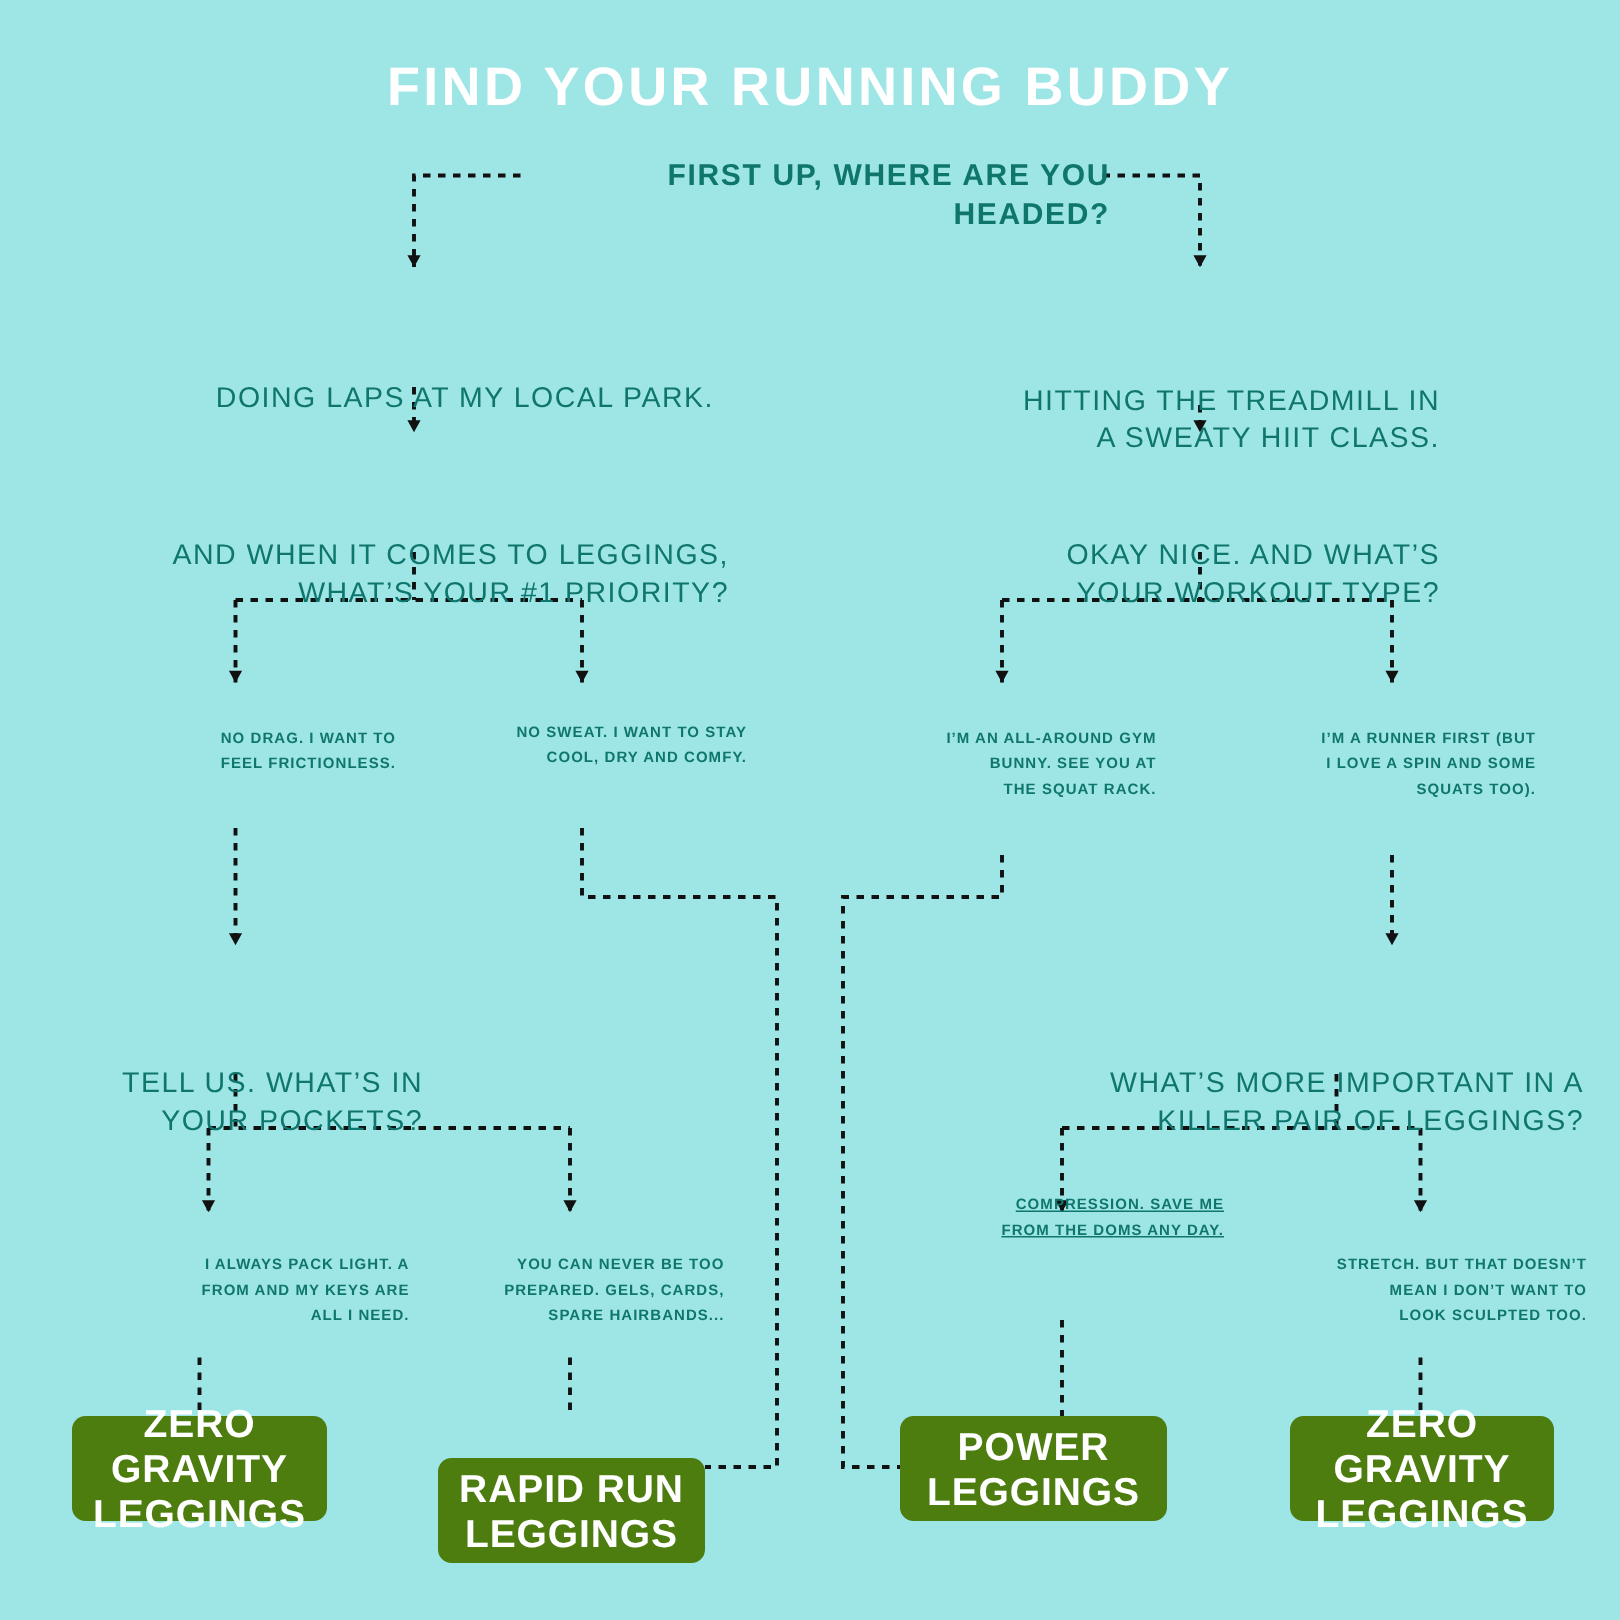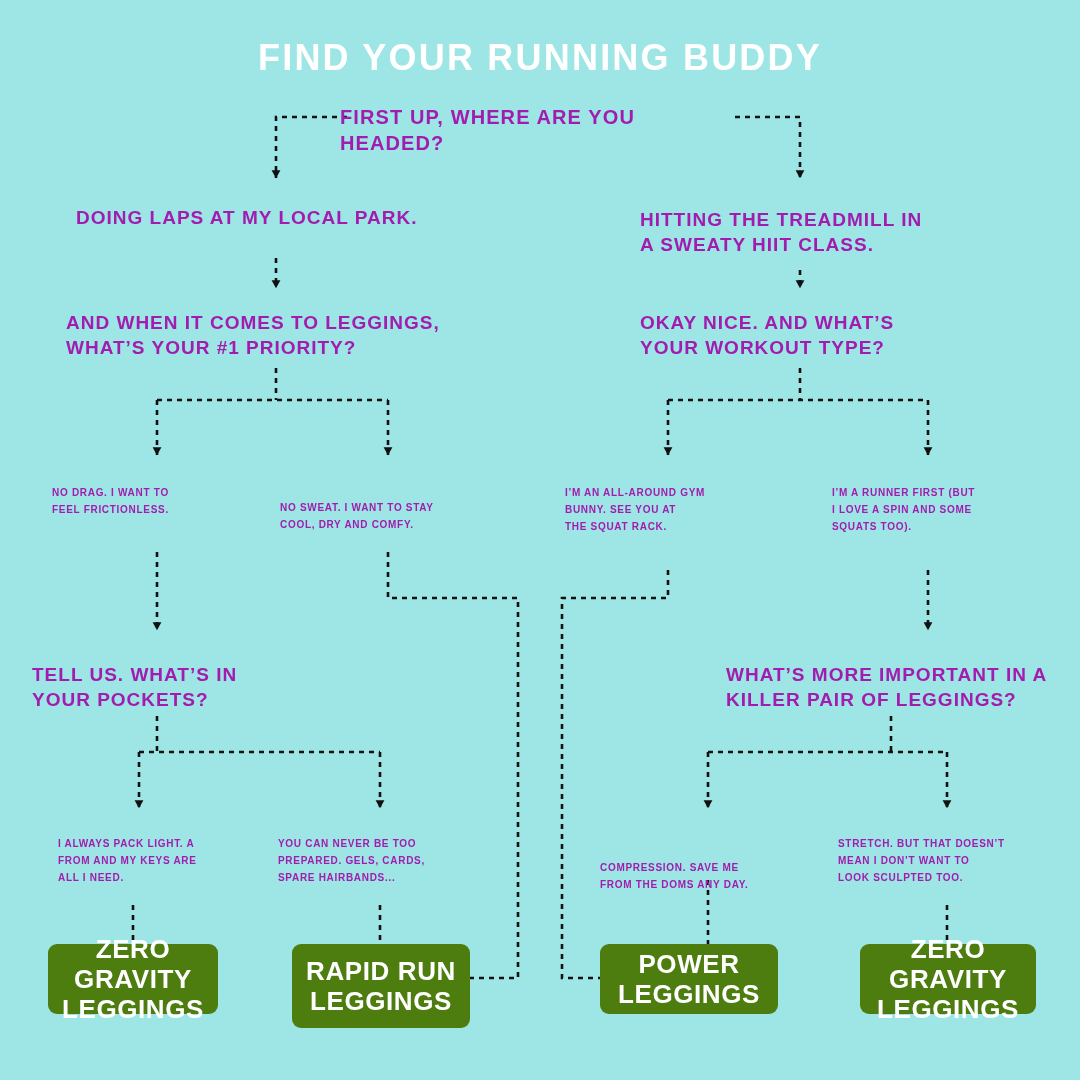--- a/index.html
+++ b/index.html
@@ -7,33 +7,33 @@
   body{
     width:1080px;height:1080px;
     background:#9EE5E5;
     font-family:"Liberation Sans", sans-serif;
     overflow:hidden;
   }
   #stage{position:relative;width:1080px;height:1080px;}
 
   #wires{position:absolute;left:0;top:0;width:1080px;height:1080px;}
 
-  .node{position:absolute;text-align:left;color:#a21caf;}
+  .node{position:absolute;text-align:right;color:#0f766e;}
 
   .title{
     position:absolute;left:0;top:40px;width:1080px;text-align:center;
     font-size:36px;font-weight:bold;letter-spacing:2.2px;
     color:#FFFFFF;line-height:1;
   }
 
   .q-main{
     font-size:20px;font-weight:bold;letter-spacing:1.1px;line-height:1.32;
   }
   .q-sub{
-    font-size:19px;font-weight:bold;letter-spacing:1.0px;line-height:1.34;
+    font-size:19px;font-weight:normal;letter-spacing:1.0px;line-height:1.34;margin-top:48px;
   }
   .opt{
     font-size:10px;font-weight:bold;letter-spacing:0.7px;line-height:1.68;
   }
 
   .result{
     position:absolute;
     background:#4d7c0f;
     border-radius:9px;
     color:#FFFFFF;
@@ -122,21 +122,21 @@
   <div class="node q-sub" style="left:640px;top:310px;width:320px;">
     <div>OKAY NICE. AND WHAT’S</div>
     <div>YOUR WORKOUT TYPE?</div>
   </div>
 
   <div class="node opt" style="left:52px;top:485px;width:212px;">
     <div>NO DRAG. I WANT TO</div>
     <div>FEEL FRICTIONLESS.</div>
   </div>
 
-  <div class="node opt" style="left:280px;top:500px;width:218px;">
+  <div class="node opt" style="left:280px;top:481px;width:218px;">
     <div>NO SWEAT. I WANT TO STAY</div>
     <div>COOL, DRY AND COMFY.</div>
   </div>
 
   <div class="node opt" style="left:565px;top:485px;width:206px;">
     <div>I’M AN ALL-AROUND GYM</div>
     <div>BUNNY. SEE YOU AT</div>
     <div>THE SQUAT RACK.</div>
   </div>
 
@@ -161,39 +161,39 @@
     <div>FROM AND MY KEYS ARE</div>
     <div>ALL I NEED.</div>
   </div>
 
   <div class="node opt" style="left:278px;top:836px;width:205px;">
     <div>YOU CAN NEVER BE TOO</div>
     <div>PREPARED. GELS, CARDS,</div>
     <div>SPARE HAIRBANDS...</div>
   </div>
 
-  <div class="node opt" style="left:600px;top:860px;width:216px;">
+  <div class="node opt" style="left:600px;top:796px;width:216px;text-decoration:underline;">
     <div>COMPRESSION. SAVE ME</div>
     <div>FROM THE DOMS ANY DAY.</div>
   </div>
 
   <div class="node opt" style="left:838px;top:836px;width:220px;">
     <div>STRETCH. BUT THAT DOESN’T</div>
     <div>MEAN I DON’T WANT TO</div>
     <div>LOOK SCULPTED TOO.</div>
   </div>
 
   <div class="result" style="left:48px;top:944px;width:170px;height:70px;">
     <div>
       <div>ZERO GRAVITY</div>
       <div>LEGGINGS</div>
     </div>
   </div>
 
-  <div class="result" style="left:292px;top:944px;width:178px;height:84px;justify-content:center;">
+  <div class="result" style="left:292px;top:972px;width:178px;height:70px;justify-content:center;">
     <div>
       <div>RAPID RUN</div>
       <div>LEGGINGS</div>
     </div>
   </div>
 
   <div class="result" style="left:600px;top:944px;width:178px;height:70px;">
     <div>
       <div>POWER</div>
       <div>LEGGINGS</div>

